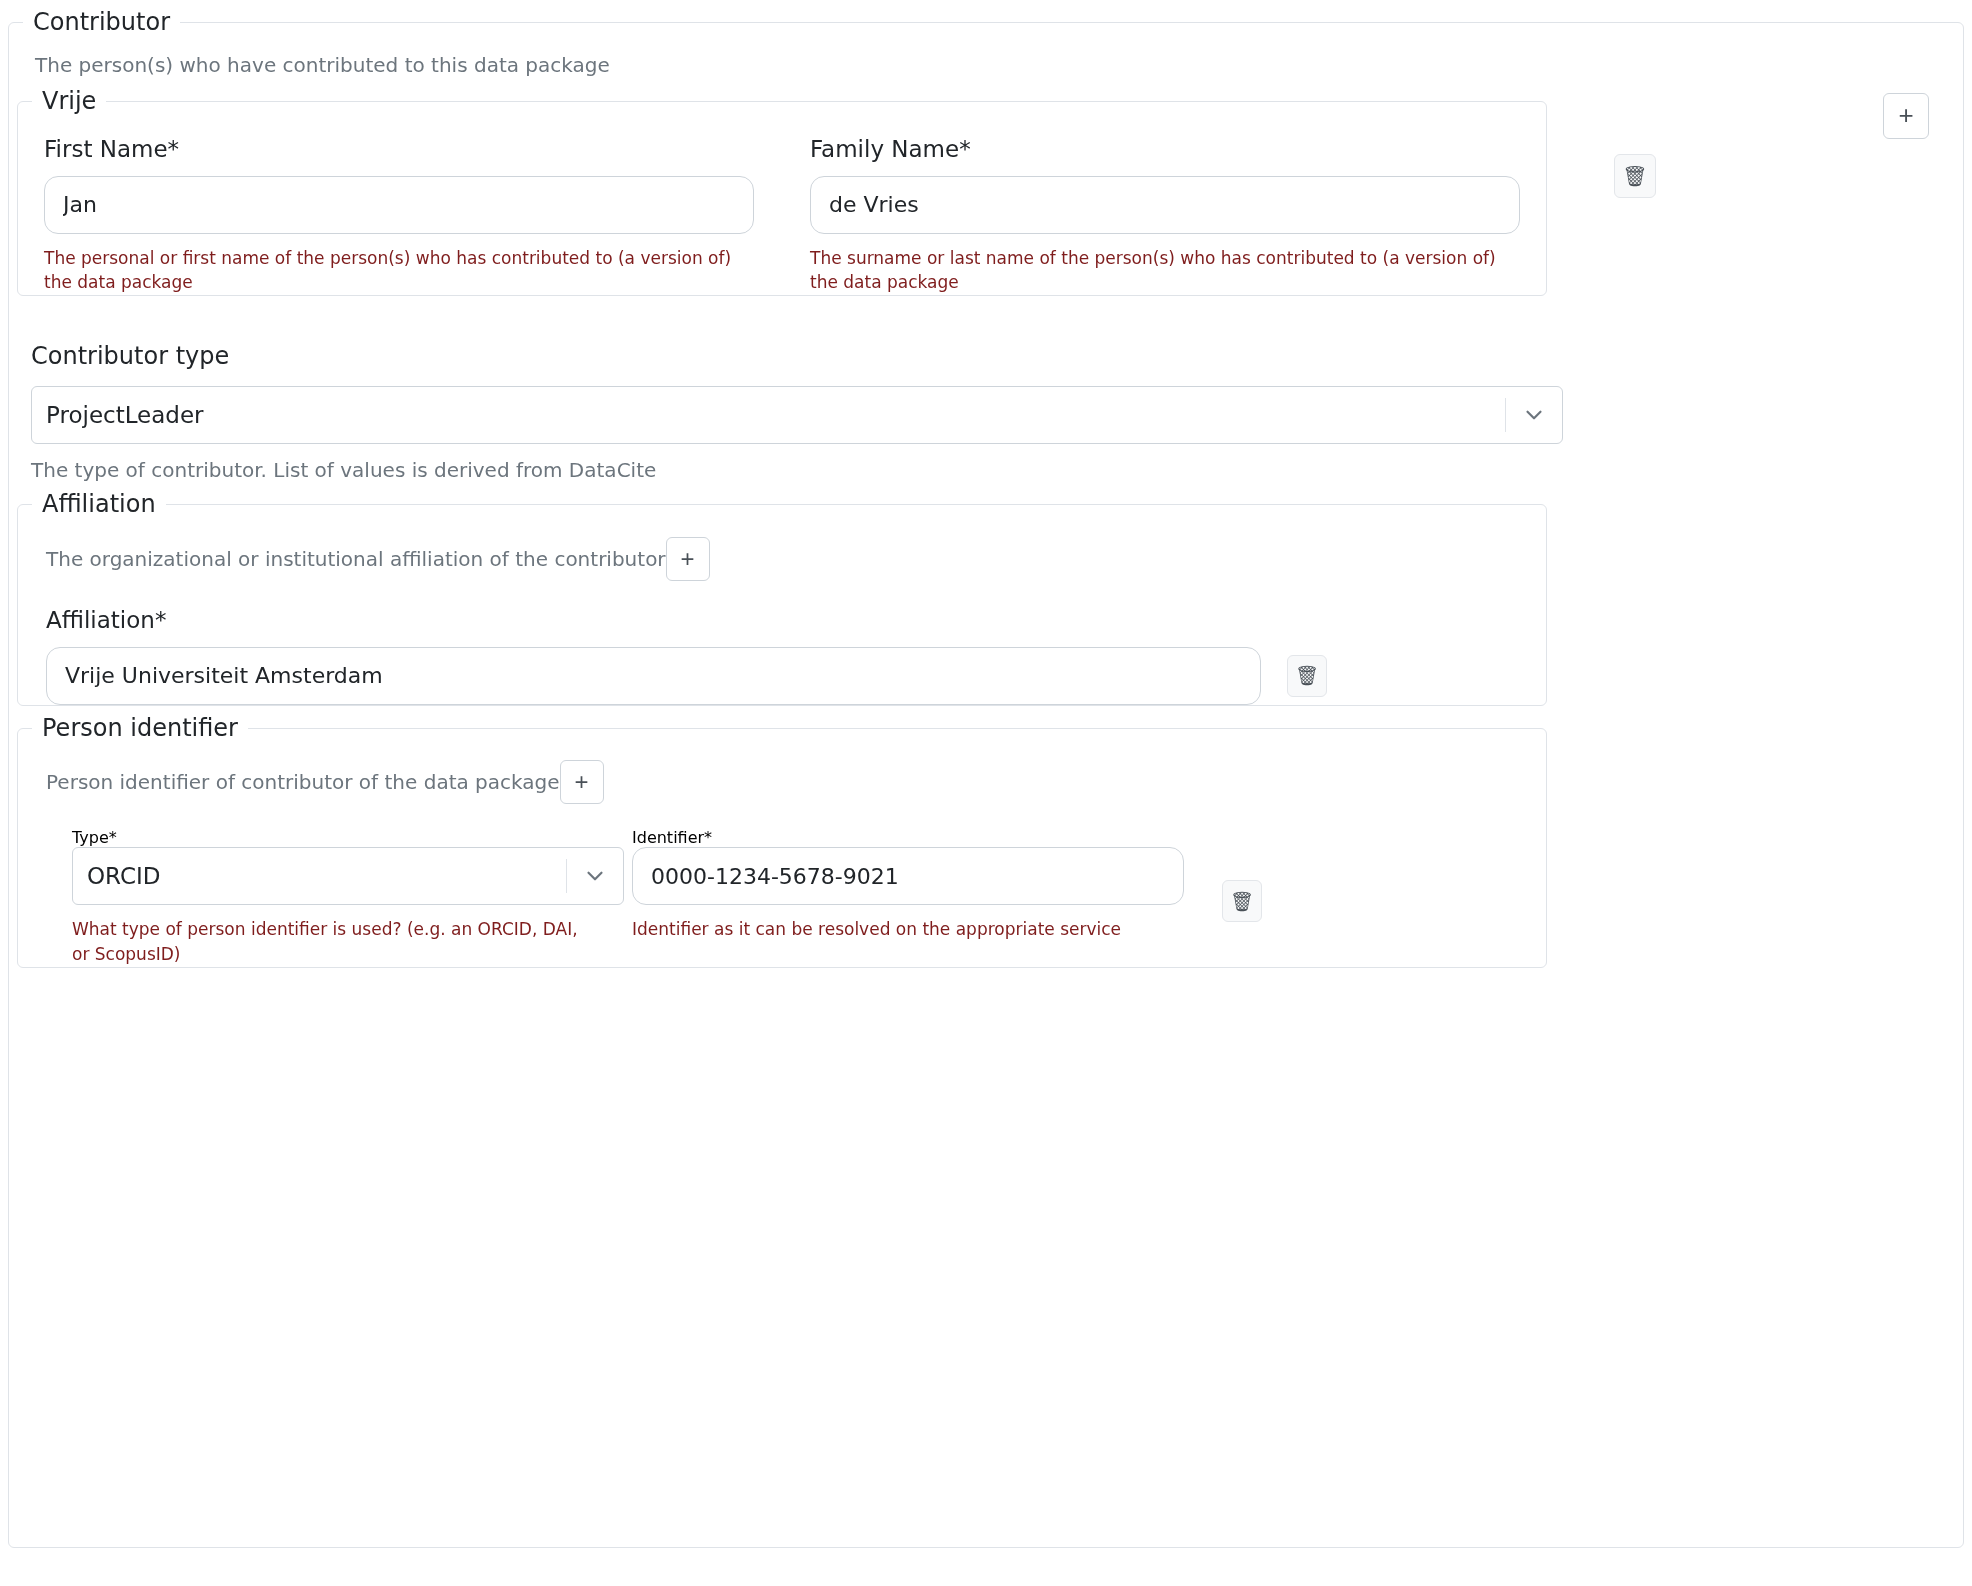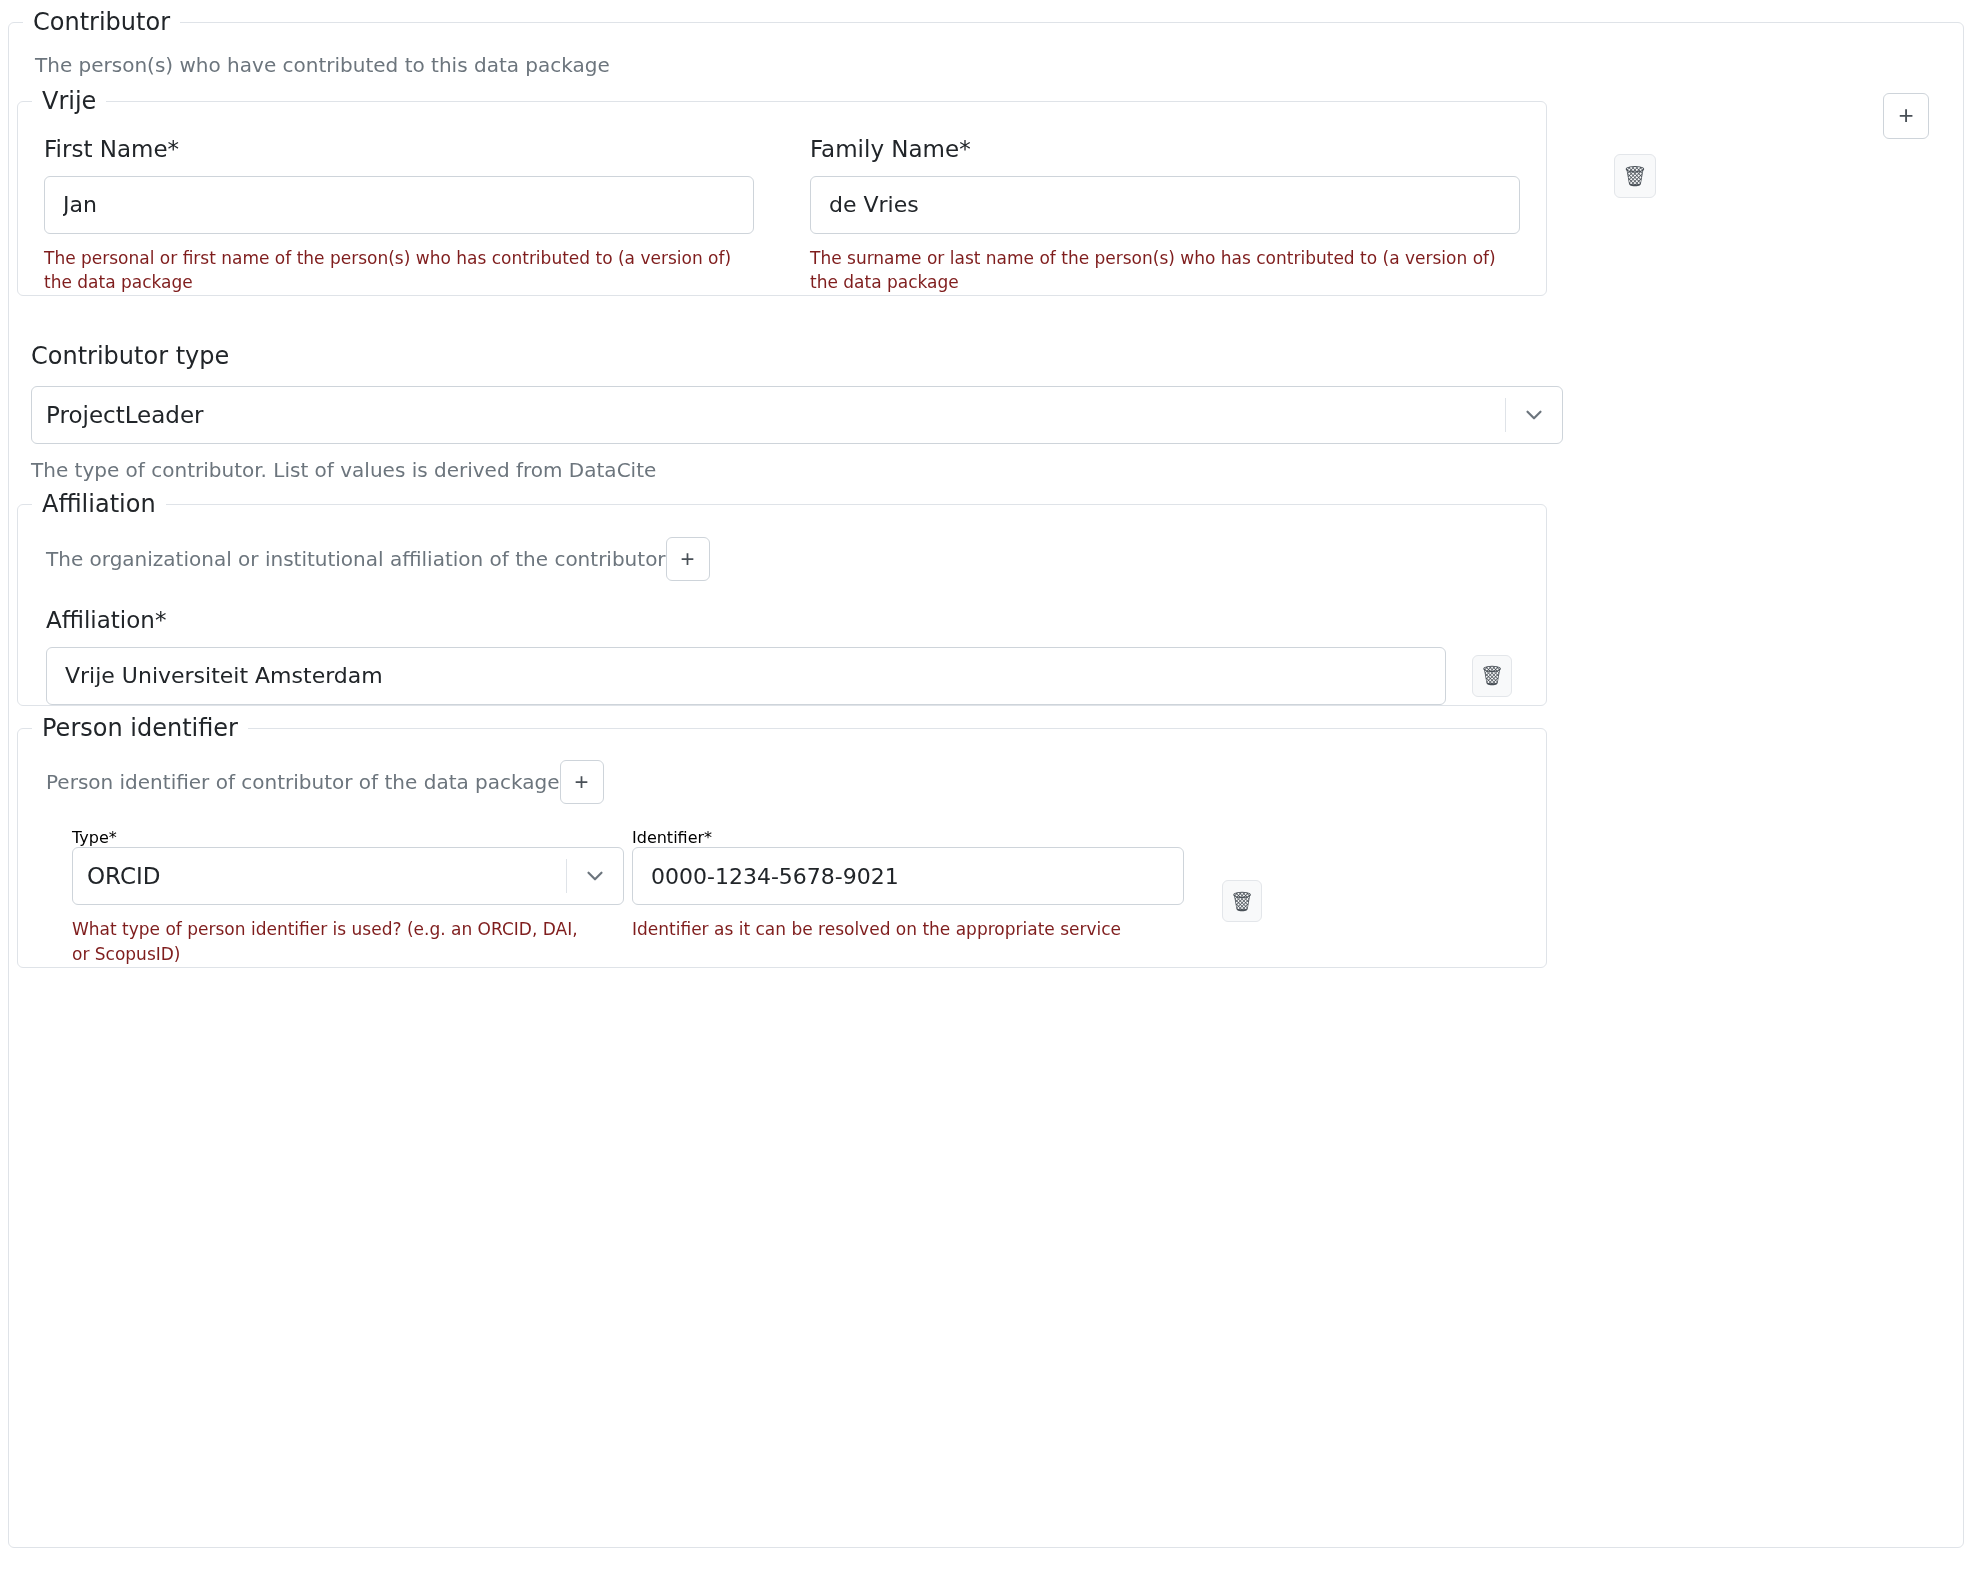--- a/index.html
+++ b/index.html
@@ -89,21 +89,21 @@
   .field label.flabel {
     display: block;
     font-size: 23px;
     color: #212529;
     margin-bottom: 14px;
   }
   input.txt {
     width: 100%;
     height: 58px;
     border: 1px solid #ced4da;
-    border-radius: 6px;
+    border-radius: 14px;
     padding: 0 18px;
     font-size: 22px;
     color: #212529;
     font-family: "DejaVu Sans", "Liberation Sans", sans-serif;
     background: #fff;
     outline: none;
   }
   .helper {
     font-size: 17px;
     color: #7f1d1d;
@@ -184,21 +184,21 @@
     font-size: 23px;
     color: #212529;
     padding: 26px 0 14px 28px;
   }
   .affil-input-row {
     display: flex;
     align-items: center;
     gap: 26px;
     padding-left: 28px;
   }
-  .affil-input-row input.txt { width: 1400px; }
+  .affil-input-row input.txt { width: 1215px; }
 
   
   .pid-box {
     margin: 46px 0 0 24px;
     width: 1530px;
     padding-bottom: 40px;
     position: relative;
   }
   .pid-grid {
     display: flex;

